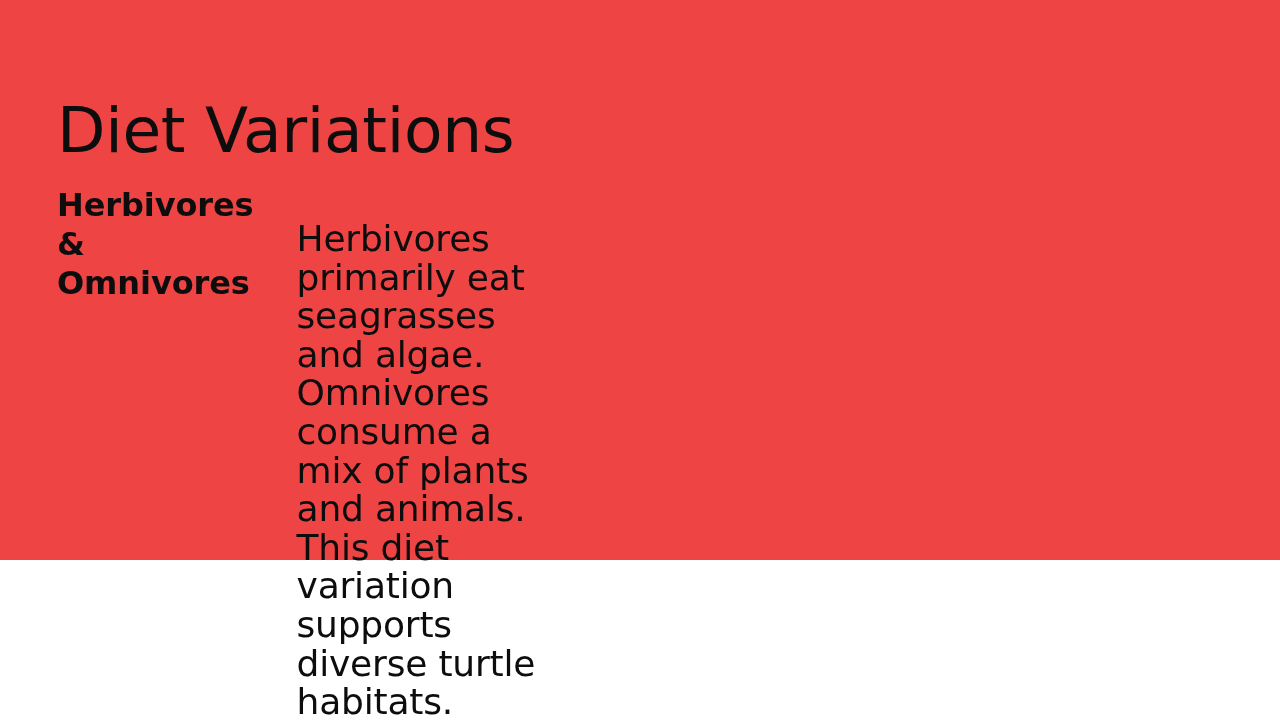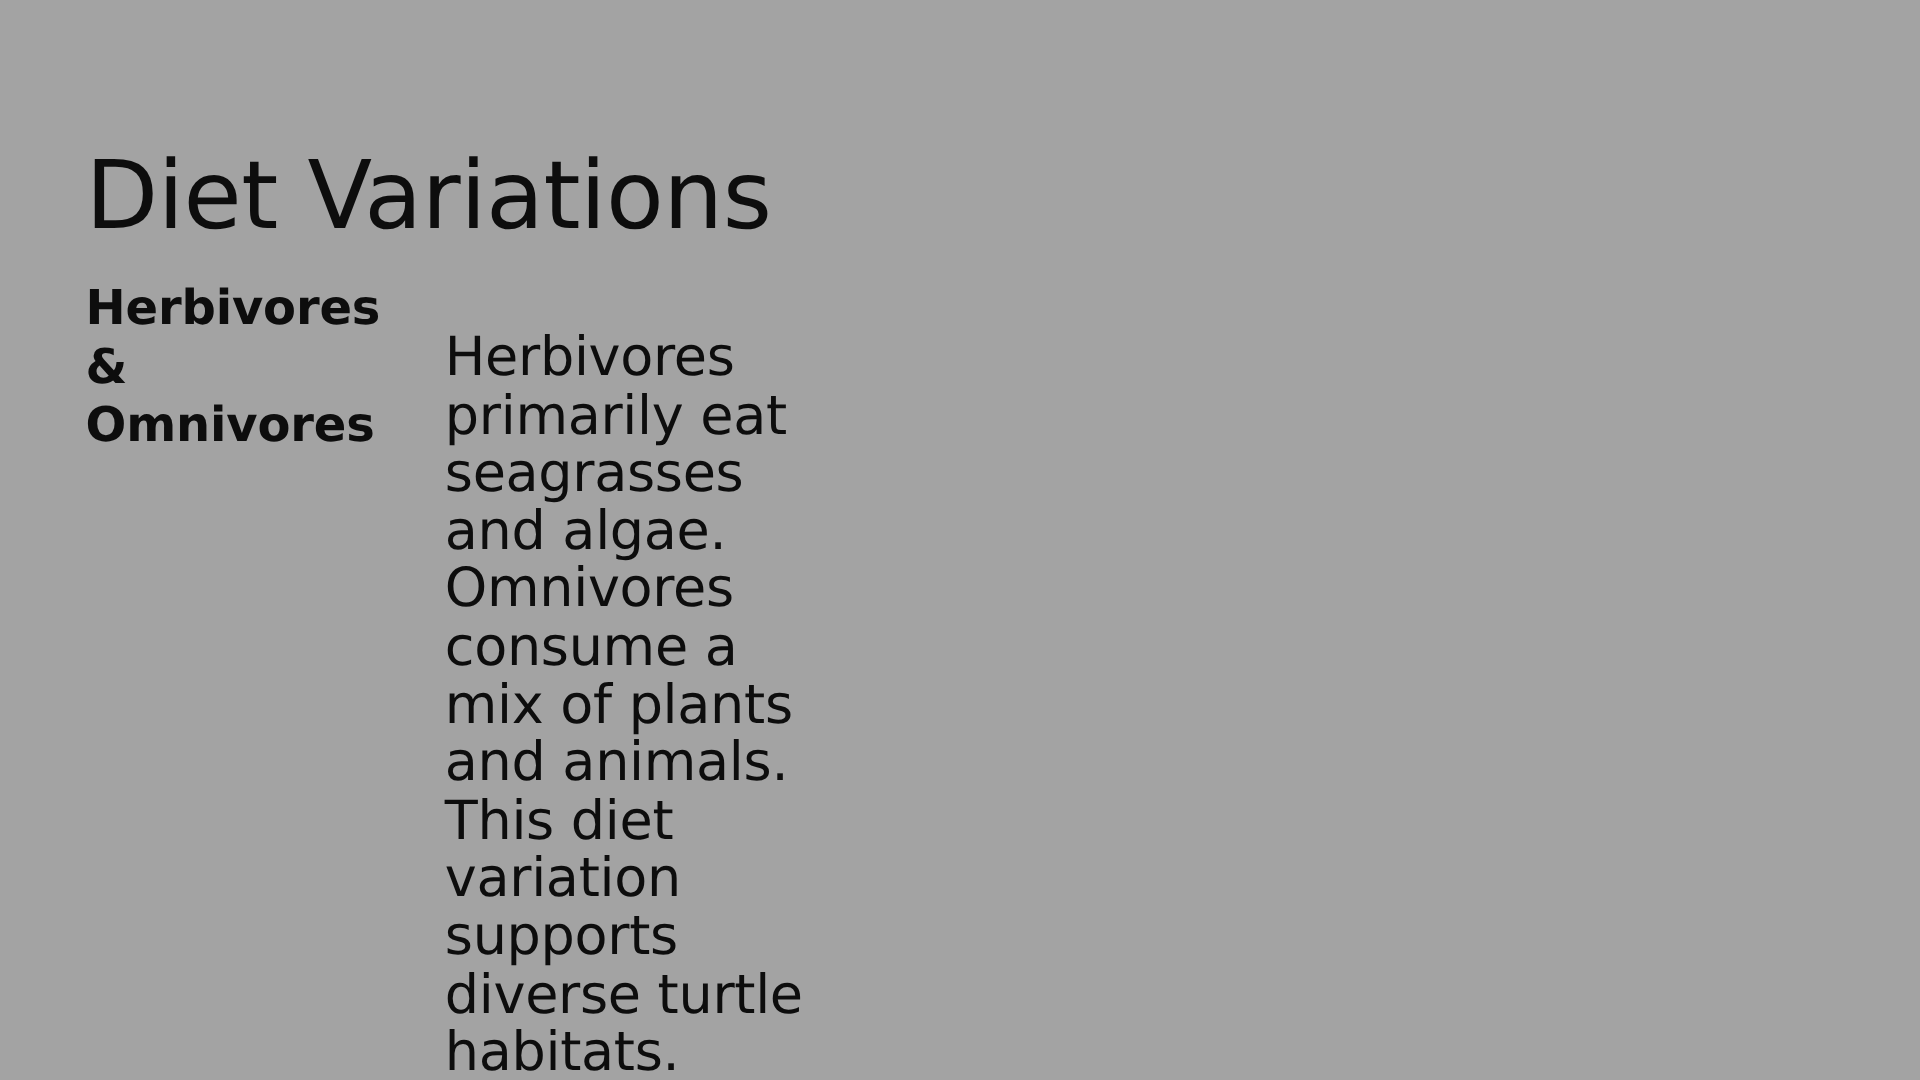--- a/index.html
+++ b/index.html
@@ -9,22 +9,22 @@
   body {
     width: 1280px;
     height: 720px;
     background: #ffffff;
     font-family: "DejaVu Sans", sans-serif;
     overflow: hidden;
   }
   .slide {
     position: relative;
     width: 1280px;
-    height: 720px;
-    background: #a3a3a3;
+    height: 560px;
+    background: #ef4444;
     box-sizing: border-box;
   }
   .slide-title {
     position: absolute;
     left: 57px;
     top: 52px;
     width: 1160px;
     font-size: 63px;
     font-weight: 400;
     line-height: 1.18;

